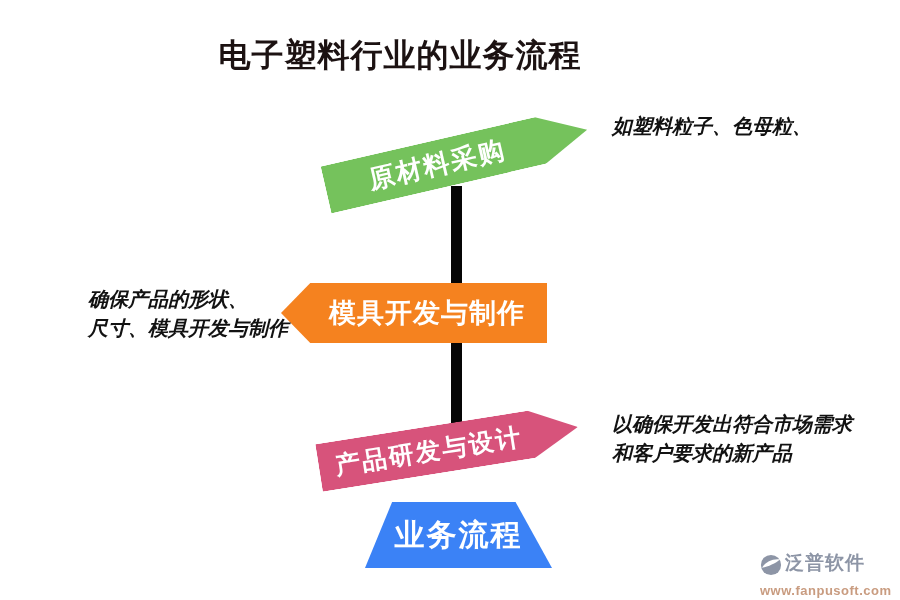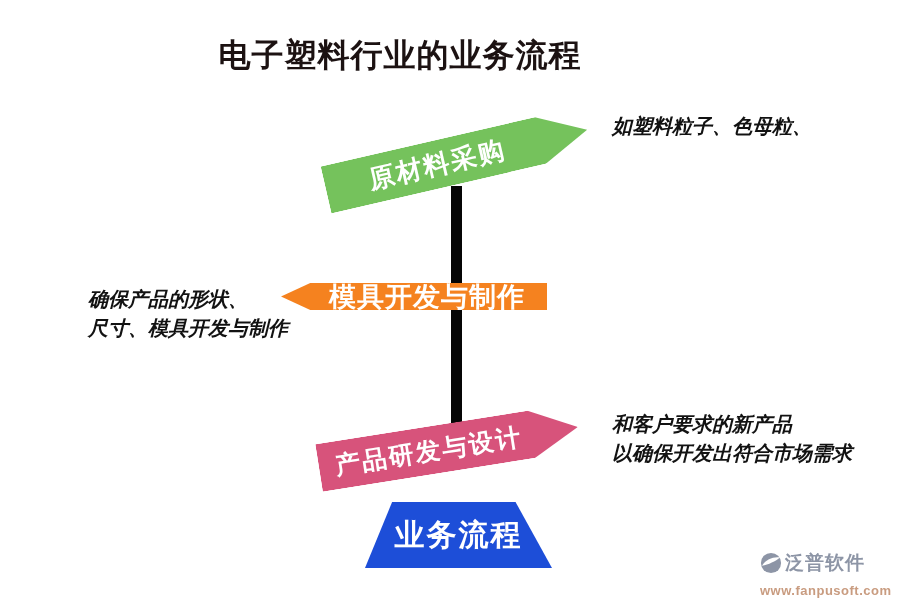--- a/index.html
+++ b/index.html
@@ -30,21 +30,21 @@
   .banner-left{clip-path:polygon(0% 50%,11% 0%,100% 0%,100% 100%,11% 100%);}
 
   .banner-procurement{
     left:326px;top:166px;width:268px;height:48px;
     transform:rotate(-13deg);transform-origin:0 50%;
     font-size:26px;letter-spacing:2px;padding-right:0;
   }
   .banner-procurement .banner-label{margin-right:40px;}
 
   .banner-mold{
-    left:281px;top:283px;width:266px;height:27px;
+    left:281px;top:283px;width:266px;height:60px;
     font-size:27px;letter-spacing:1px;
   }
   .banner-mold .banner-label{margin-left:26px;}
 
   .banner-design{
     left:319px;top:444px;width:262px;height:48px;
     transform:rotate(-9deg);transform-origin:0 50%;
     font-size:25px;letter-spacing:2px;
   }
   .banner-design .banner-label{margin-right:40px;}
@@ -61,21 +61,21 @@
   .annotation{
     color:#121212;font-weight:bold;font-size:20px;line-height:1.45;
     white-space:nowrap;z-index:3;font-style:italic;
   }
   .annotation-raw{left:612px;top:112px;}
   .annotation-mold{left:68px;top:285px;margin-left:20px;}
   .annotation-rnd{left:612px;top:410px;}
 
   
   .footer-logo{left:760px;top:550px;width:132px;z-index:3;}
-  .footer-row{display:flex;align-items:center;gap:3px;}
+  .footer-row{display:flex;align-items:flex-end;gap:3px;}
   .brand-name{
     font-family:"Liberation Sans","DejaVu Sans",sans-serif;
     font-size:19px;font-weight:bold;color:#8d95a6;letter-spacing:1px;
   }
   .brand-url{
     font-family:"Liberation Sans","DejaVu Sans",sans-serif;
     font-size:13px;font-weight:bold;color:#c99c80;margin-top:7px;letter-spacing:0.5px;
   }
 </style>
 </head>
@@ -90,36 +90,36 @@
 </div>
 
 <div class="abs banner banner-left banner-mold" style="background: rgb(245, 130, 31);">
   <span class="banner-label">模具开发与制作</span>
 </div>
 
 <div class="abs banner banner-right banner-design" style="background: rgb(215, 83, 123);">
   <span class="banner-label">产品研发与设计</span>
 </div>
 
-<div class="abs base-trapezoid" style="background: #1d4ed8;">
+<div class="abs base-trapezoid" style="background: #3b82f6;">
   <span>业务流程</span>
 </div>
 
 <div class="abs annotation annotation-raw">
   <div>如塑料粒子、色母粒、</div>
 </div>
 
 <div class="abs annotation annotation-mold">
   <div>确保产品的形状、</div>
   <div>尺寸、模具开发与制作</div>
 </div>
 
 <div class="abs annotation annotation-rnd">
+  <div>以确保开发出符合市场需求</div>
   <div>和客户要求的新产品</div>
-  <div>以确保开发出符合市场需求</div>
 </div>
 
 <div class="abs footer-logo">
   <div class="footer-row">
     <span style="display:inline-flex;">
       <svg width="22" height="22" viewBox="0 0 24 24">
         <circle cx="12" cy="12" r="11" fill="#8d95a6"></circle>
         <path d="M2 15 C7 8, 14 5, 22 6 C17 10, 9 14, 2 15 Z" fill="#ffffff"></path>
         <circle cx="15.5" cy="15" r="2.2" fill="#8d95a6"></circle>
       </svg>

